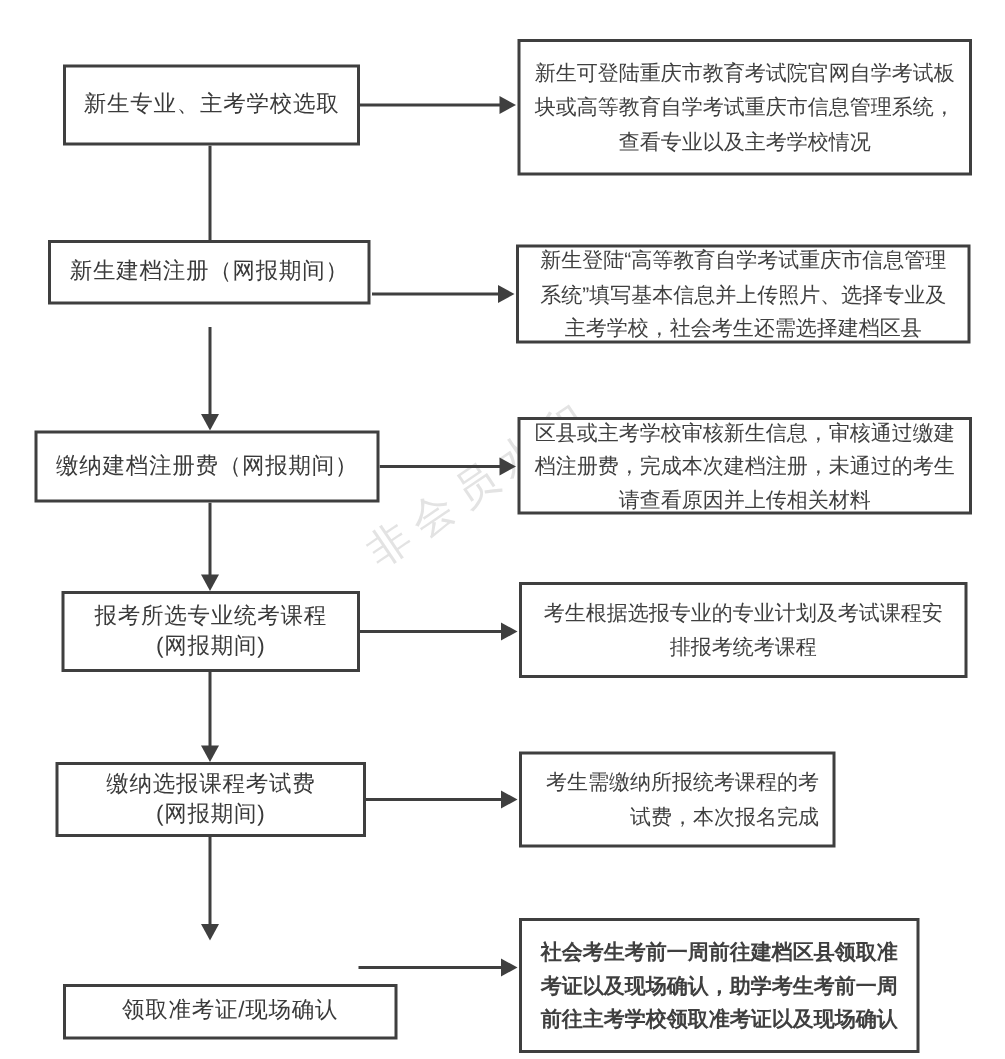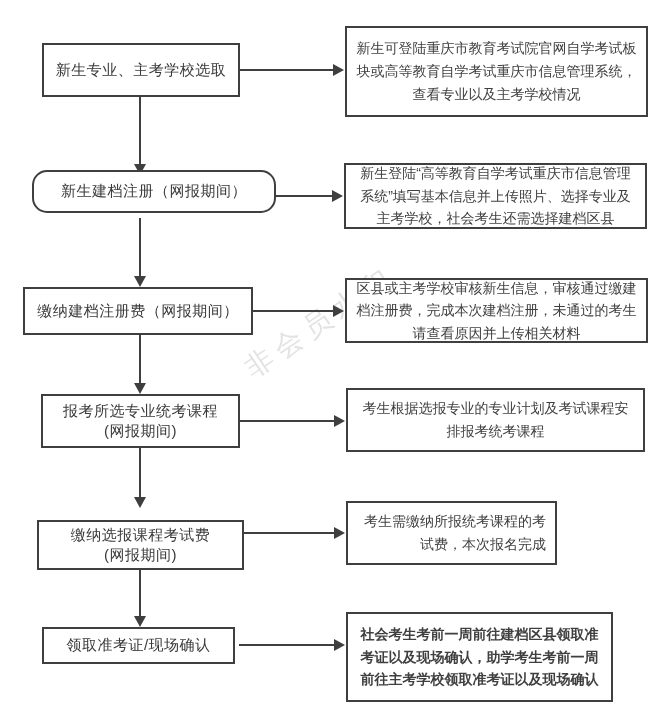--- a/index.html
+++ b/index.html
@@ -88,25 +88,25 @@
     font-size: 28px;
     letter-spacing: 7px;
     white-space: nowrap;
     transform: rotate(-34deg);
     transform-origin: 0 50%;
     user-select: none;
   }
 
   
   #step1 { left: 42px;  top: 43px;  width: 198px; height: 54px; }
-  #step2 { left: 32px;  top: 170px; width: 244px; height: 43px; border-radius: 15px; }
+  #step2 { left: 32px;  top: 160px; width: 215px; height: 43px; }
   #step3 { left: 23px;  top: 287px; width: 230px; height: 48px; }
   #step4 { left: 41px;  top: 394px; width: 199px; height: 54px; }
-  #step5 { left: 37px;  top: 520px; width: 207px; height: 50px; }
-  #step6 { left: 42px;  top: 627px; width: 193px; height: 37px; }
+  #step5 { left: 37px;  top: 508px; width: 207px; height: 50px; }
+  #step6 { left: 42px;  top: 656px; width: 223px; height: 37px; }
 
   #desc1 { left: 345px; top: 26px;  width: 303px; height: 91px; }
   #desc2 { left: 344px; top: 163px; width: 303px; height: 66px; }
   #desc3 { left: 345px; top: 278px; width: 303px; height: 65px; }
   #desc4 { left: 346px; top: 388px; width: 299px; height: 64px; }
   #desc5 { left: 346px; top: 501px; width: 211px; height: 64px; text-align: right; }
   #desc6 { left: 346px; top: 612px; width: 267px; height: 90px; font-weight: bold; }
 
   #varr1 { left: 139px; top: 97px;  height: 68px; }
   #varr2 { left: 139px; top: 218px; height: 59px; }

